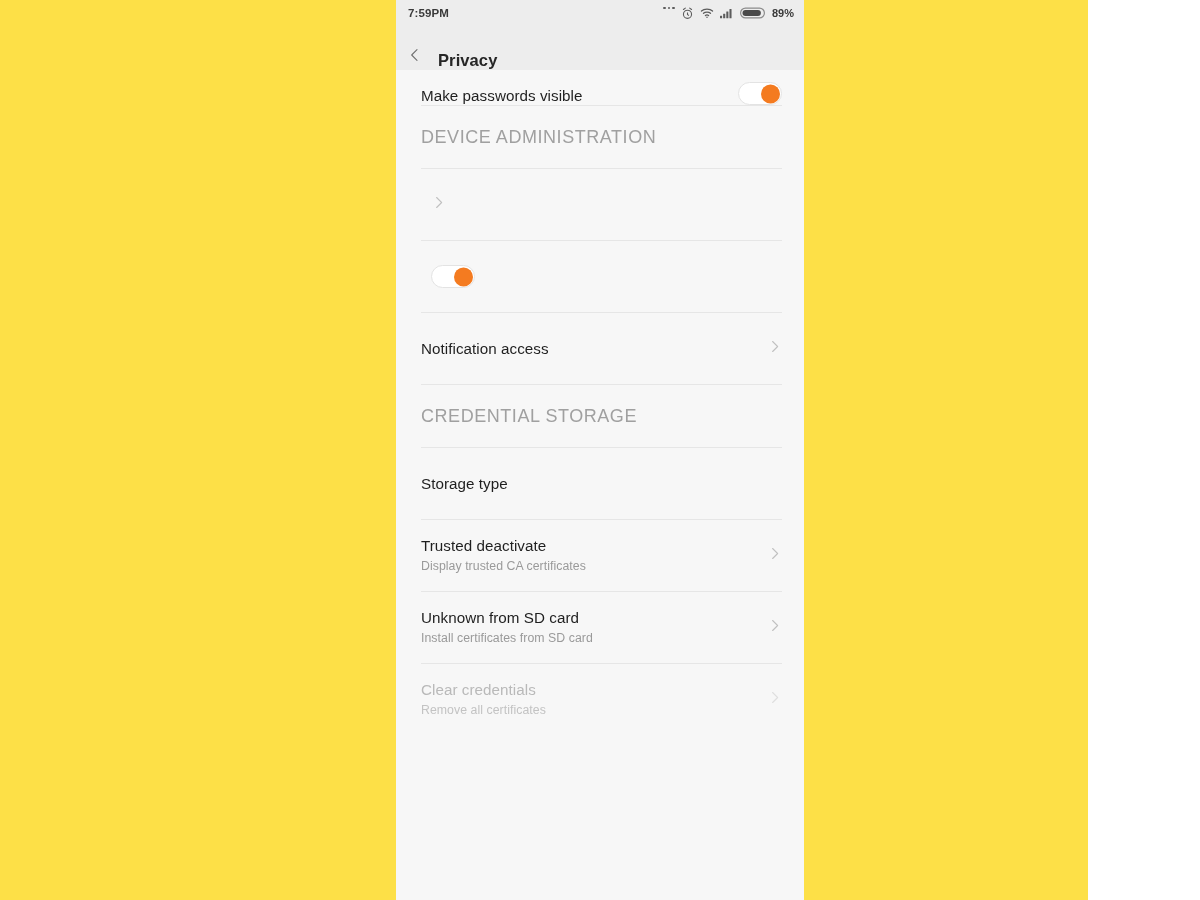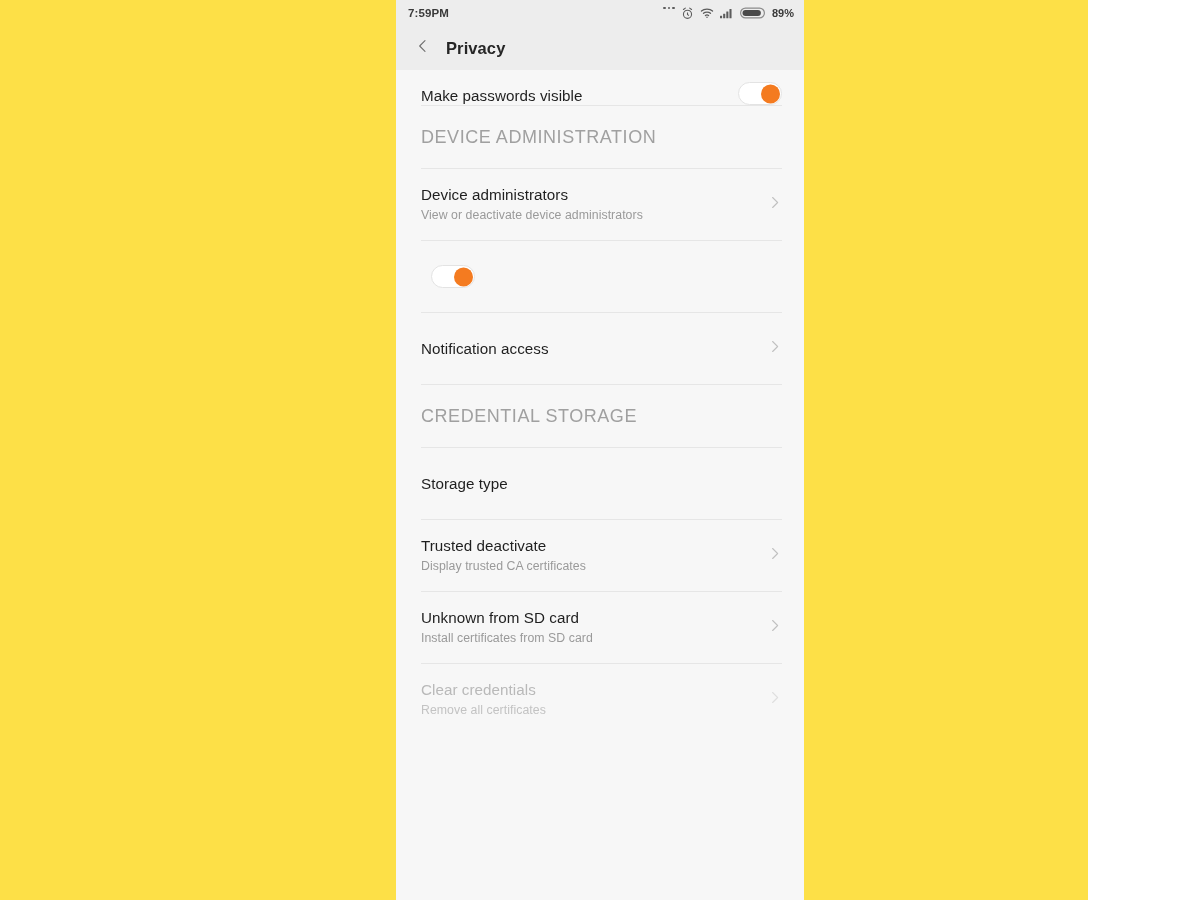--- a/index.html
+++ b/index.html
@@ -54,22 +54,22 @@
     font-weight: bold;
     color: #3a3a3a;
     margin-left: 1px;
   }
 
   
   .appbar {
     height: 44px;
     background: #ededed;
     display: flex;
-    align-items: center;
-    padding-left: 14px;
+    align-items: flex-end;
+    padding-left: 6px;
   }
   .back-btn {
     width: 26px; height: 26px;
     display: flex; align-items: center; justify-content: center;
     cursor: pointer;
   }
   .appbar-title {
     font-size: 16.5px;
     font-weight: bold;
     color: #262626;
@@ -228,24 +228,20 @@
           <span class="knob"></span>
         </div>
       </div>
 
       <div class="divider"></div>
 
       <div class="section-head">DEVICE ADMINISTRATION</div>
       <div class="divider"></div>
 
       <div class="row">
-        <div class="row-text">
-          <div class="row-title">Device administrators</div>
-          <div class="row-sub">View or deactivate device administrators</div>
-        </div>
         <span class="chev">
           <svg width="15" height="15" viewBox="0 0 24 24" fill="none" stroke="#c0c0c0" stroke-width="1.7" stroke-linecap="round" stroke-linejoin="round">
             <polyline points="9,4 17,12 9,20"></polyline>
           </svg>
         </span>
       </div>
 
       <div class="divider"></div>
 
       <div class="row">

